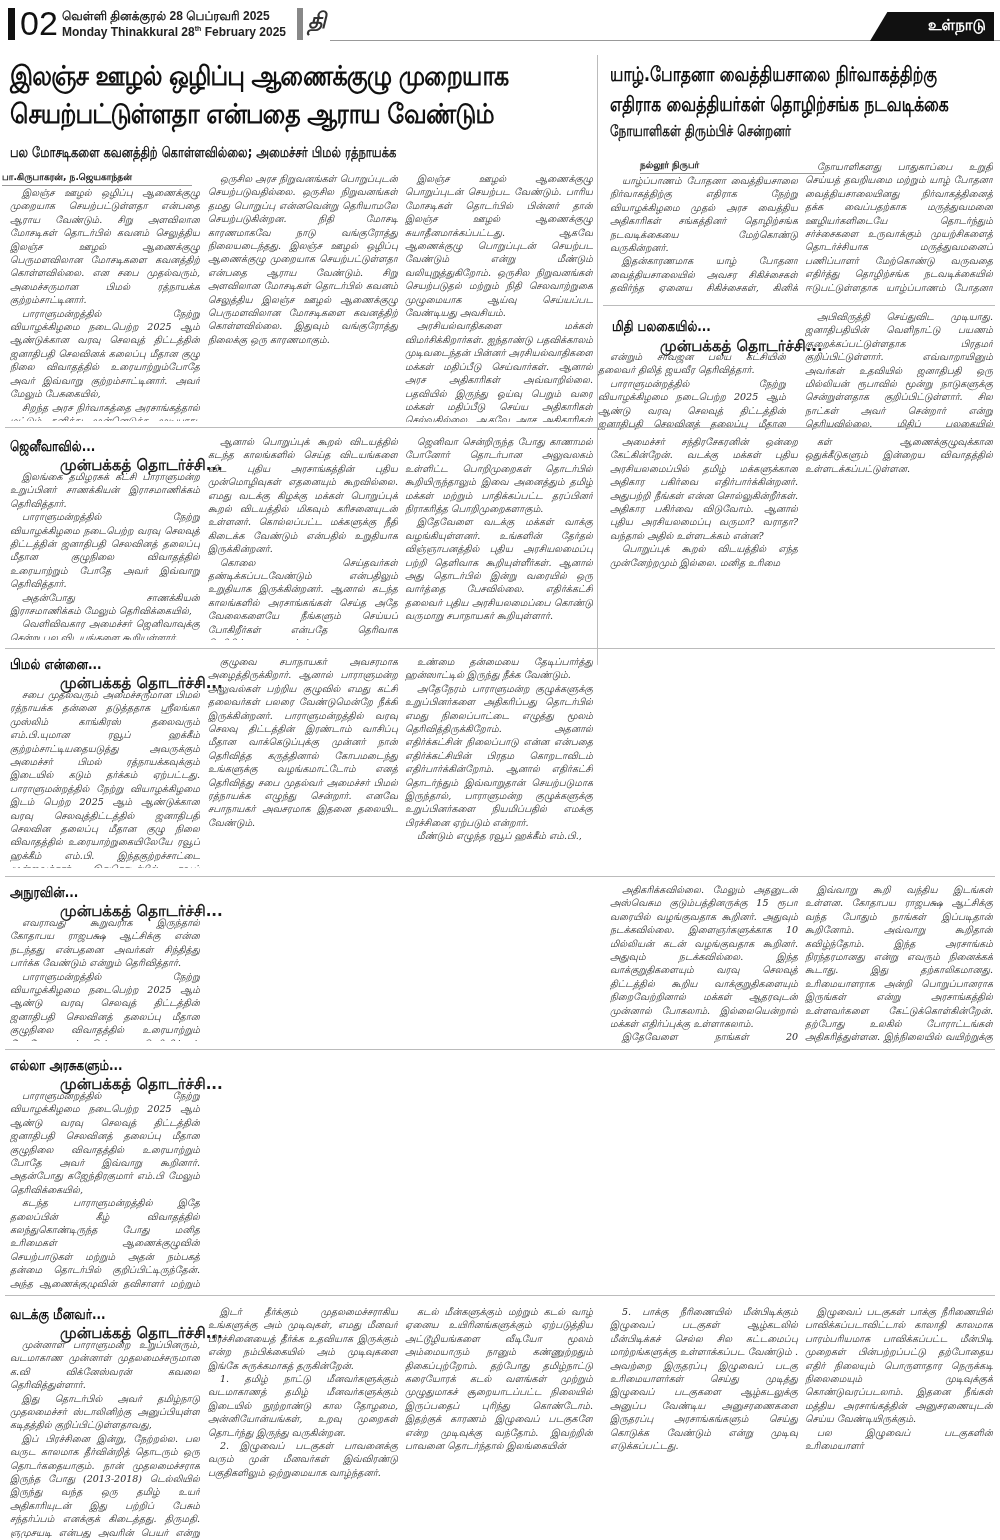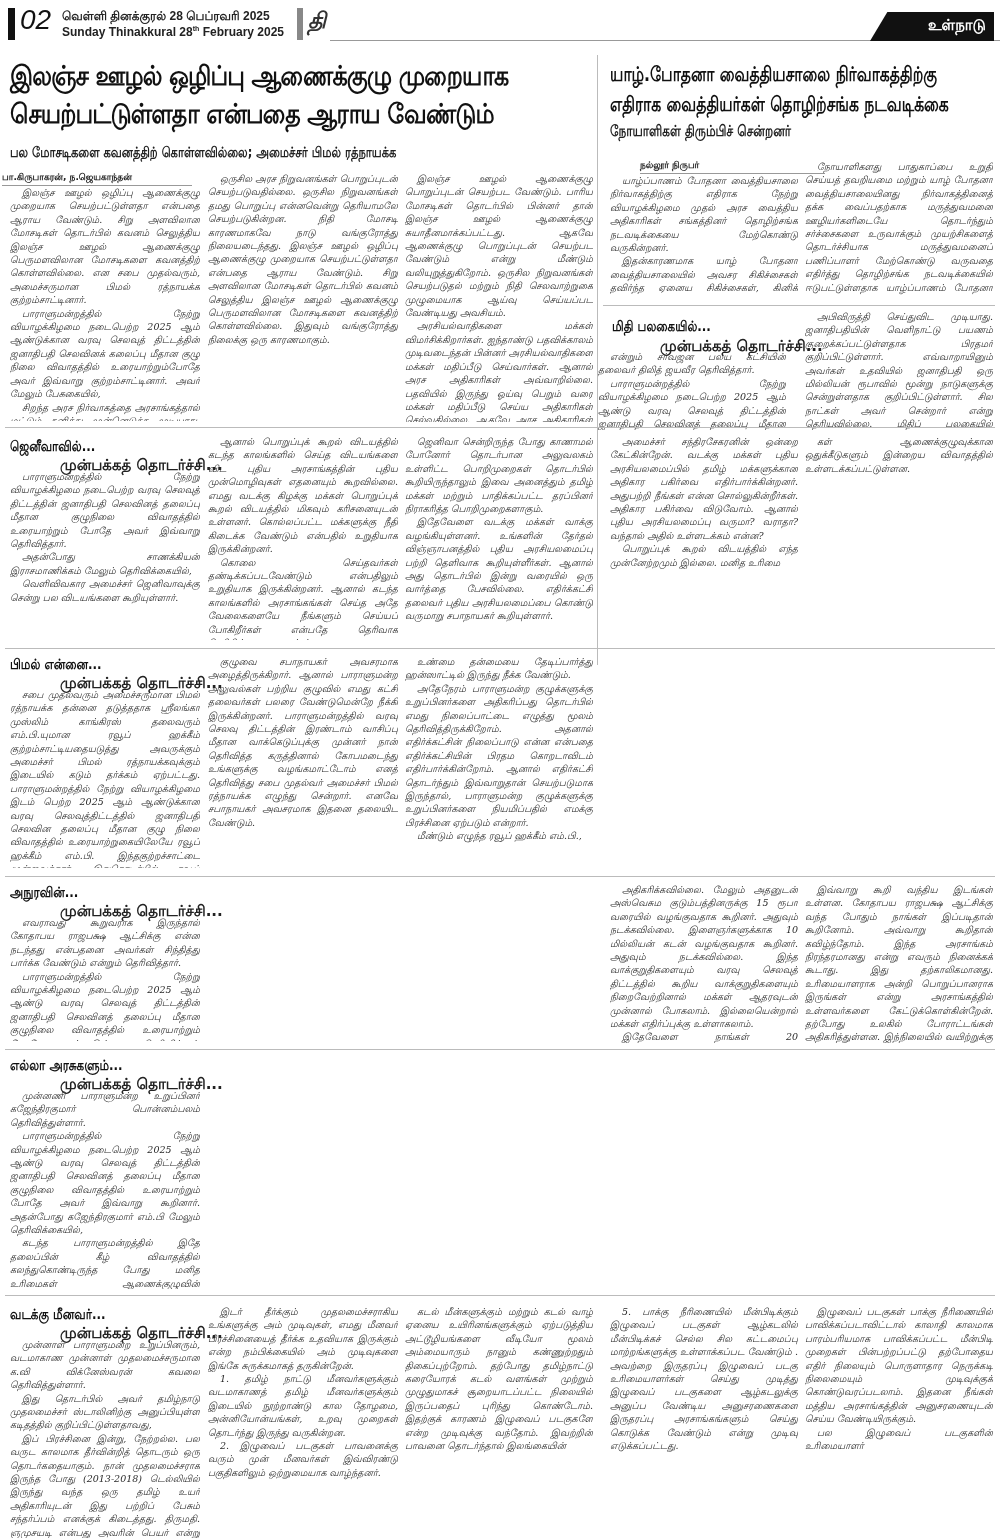--- a/index.html
+++ b/index.html
@@ -1,21 +1,21 @@
 <!DOCTYPE html>
 <html><head>
 <meta charset="utf-8">
 <style>
   * { box-sizing: border-box; margin: 0; padding: 0; }
   html, body { width: 1000px; height: 1540px; background: #ffffff; overflow: hidden; }
   body { font-family: "DejaVu Serif", serif; color: #1a1a1a; position: relative; }
 
   .masthead { position: absolute; left: 0; top: 0; width: 1000px; height: 48px; }
   .page-bar { position: absolute; left: 8px; top: 8px; width: 7px; height: 32px; background: #111; }
-  .page-num { position: absolute; left: 20px; top: 4px; font-family: "Liberation Sans", sans-serif; font-size: 28px; color: #111; letter-spacing: 0px; font-style: italic; }
+  .page-num { position: absolute; left: 20px; top: 4px; font-family: "Liberation Sans", sans-serif; font-size: 34px; color: #111; letter-spacing: 0px; }
   .date-ta { position: absolute; left: 62px; top: 9px; font-family: "Liberation Sans", sans-serif; font-size: 12px; font-weight: bold; color: #222; }
   .date-en { position: absolute; left: 62px; top: 25px; font-family: "Liberation Sans", sans-serif; font-size: 12px; font-weight: bold; color: #222; }
   .date-en sup { font-size: 7px; }
   .logo-bar { position: absolute; left: 297px; top: 8px; width: 6px; height: 32px; background: #888; }
   .logo { position: absolute; left: 308px; top: 8px; width: 26px; height: 30px; font-family: "DejaVu Sans", sans-serif; font-size: 22px; font-weight: bold; color: #333; font-style: italic; }
   .top-rule { position: absolute; left: 330px; top: 40px; width: 670px; height: 1px; background: #999; }
   .section-tag { position: absolute; left: 870px; top: 12px; width: 124px; height: 29px; background: #111; clip-path: polygon(14% 0, 100% 0, 100% 100%, 0 100%); color: #fff; font-family: "DejaVu Sans", sans-serif; font-weight: bold; font-size: 15px; text-align: right; padding: 4px 8px 0 0; }
 
   .headline { position: absolute; left: 10px; font-family: "DejaVu Sans", sans-serif; font-weight: bold; color: #111; white-space: nowrap; letter-spacing: -1px; }
   .hl1 { top: 60px; font-size: 27px; transform: scaleX(0.88); transform-origin: left; }
@@ -38,21 +38,21 @@
   .cont-title { position: absolute; font-family: "DejaVu Sans", sans-serif; font-weight: bold; font-size: 14px; color: #111; white-space: nowrap; transform: scaleX(0.85); transform-origin: left; }
   .cont-note { position: absolute; font-family: "DejaVu Sans", sans-serif; font-weight: bold; font-size: 15px; color: #222; white-space: nowrap; }
 </style>
 </head>
 <body>
 
 <div class="masthead">
   <div class="page-bar"></div>
   <div class="page-num">02</div>
   <div class="date-ta">வெள்ளி தினக்குரல் 28 பெப்ரவரி 2025</div>
-  <div class="date-en"><span>Sunday Thinakkural 28</span><sup>th</sup><span> February 2025</span></div>
+  <div class="date-en"><span>Monday Thinakkural 28</span><sup>th</sup><span> February 2025</span></div>
   <div class="logo-bar"></div>
   <div class="logo">தி</div>
   <div class="top-rule"></div>
   <div class="section-tag">உள்நாடு</div>
 </div>
 
 <div class="headline hl1">இலஞ்ச ஊழல் ஒழிப்பு ஆணைக்குழு முறையாக</div>
 <div class="headline hl2">செயற்பட்டுள்ளதா என்பதை ஆராய வேண்டும்</div>
 <div class="subhead">பல மோசடிகளை கவனத்திற் கொள்ளவில்லை; அமைச்சர் பிமல் ரத்நாயக்க</div>
 <div class="byline" style="left:2px; top:172px; width:190px;">பா.கிருபாகரன், ந.ஜெயகாந்தன்</div>
@@ -94,20 +94,21 @@
 </div>
 <div class="col" style="left:805px; top:310px; width:188px; height:120px;">
   <p>அபிவிருத்தி செய்துவிட முடியாது. ஜனாதிபதியின் வெளிநாட்டு பயணம் குறைக்கப்பட்டுள்ளதாக பிரதமர் குறிப்பிட்டுள்ளார். எவ்வாறாயினும் அவர்கள் உதவியில் ஜனாதிபதி ஒரு மில்லியன் ரூபாவில் மூன்று நாடுகளுக்கு சென்றுள்ளதாக குறிப்பிட்டுள்ளார். சில நாட்கள் அவர் சென்றார் என்று தெரியவில்லை. மிதிப் பலகையில் தொங்கிக்கொண்டு போனாலும் அந்த தொகையில் எவ்வாறு மூன்று நாடுகளுக்கு சென்றிருக்க முடியும் என்று புரியவில்லை. அவர் மிதிப் பலகையில் தொங்கிக்கொண்டு பயணம் செய்திருந்தால் மூன்று நாடுகளுக்கும் சென்றிருக்க முடியும் என்பதை அறிந்துகொள்ள விரும்புகின்றேன்.</p>
 </div>
 
 <div class="hrule" style="left:5px; top:427px; width:990px;"></div>
 
 <div class="cont-title" style="left:10px; top:438px;">ஜெனீவாவில்...</div>
 <div class="cont-note" style="left:60px; top:456px;">முன்பக்கத் தொடர்ச்சி...</div>
 <div class="col" style="left:10px; top:470px; width:190px; height:170px;">
+  <p>இலங்கை தமிழரசுக் கட்சி பாராளுமன்ற உறுப்பினர் சாணக்கியன் இராசமாணிக்கம் தெரிவித்தார்.</p>
   <p>பாராளுமன்றத்தில் நேற்று வியாழக்கிழமை நடைபெற்ற வரவு செலவுத் திட்டத்தின் ஜனாதிபதி செலவினத் தலைப்பு மீதான குழுநிலை விவாதத்தில் உரையாற்றும் போதே அவர் இவ்வாறு தெரிவித்தார்.</p>
   <p>அதன்போது சாணக்கியன் இராசமாணிக்கம் மேலும் தெரிவிக்கையில்,</p>
   <p>வெளிவிவகார அமைச்சர் ஜெனிவாவுக்கு சென்று பல விடயங்களை கூறியுள்ளார்.</p>
 </div>
 <div class="col" style="left:208px; top:435px; width:190px; height:205px;">
   <p>ஆனால் பொறுப்புக் கூறல் விடயத்தில் கடந்த காலங்களில் செய்த விடயங்களை விட புதிய அரசாங்கத்தின் புதிய முன்மொழிவுகள் எதனையும் கூறவில்லை. எமது வடக்கு கிழக்கு மக்கள் பொறுப்புக் கூறல் விடயத்தில் மிகவும் கரிசனையுடன் உள்ளனர். கொல்லப்பட்ட மக்களுக்கு நீதி கிடைக்க வேண்டும் என்பதில் உறுதியாக இருக்கின்றனர்.</p>
   <p>கொலை செய்தவர்கள் தண்டிக்கப்படவேண்டும் என்பதிலும் உறுதியாக இருக்கின்றனர். ஆனால் கடந்த காலங்களில் அரசாங்கங்கள் செய்த அதே வேலைகளையே நீங்களும் செய்யப் போகிறீர்கள் என்பதே தெரிவாக தெரிகின்றது. அமைச்சர்</p>
 </div>
 <div class="col" style="left:405px; top:435px; width:188px; height:205px;">
   <p>ஜெனிவா சென்றிருந்த போது காணாமல் போனோர் தொடர்பான அலுவலகம் உள்ளிட்ட பொறிமுறைகள் தொடர்பில் கூறியிருந்தாலும் இவை அனைத்தும் தமிழ் மக்கள் மற்றும் பாதிக்கப்பட்ட தரப்பினர் நிராகரித்த பொறிமுறைகளாகும்.</p>
@@ -152,21 +153,20 @@
 </div>
 <div class="col" style="left:805px; top:883px; width:188px; height:160px;">
   <p>இவ்வாறு கூறி வந்திய இடங்கள் உள்ளன. கோதாபய ராஜபக்ஷ ஆட்சிக்கு வந்த போதும் நாங்கள் இப்படிதான் கூறினோம். அவ்வாறு கூறிதான் கவிழ்ந்தோம். இந்த அரசாங்கம் நிரந்தரமானது என்று எவரும் நினைக்கக் கூடாது. இது தற்காலிகமானது. உரிமையாளராக அன்றி பொறுப்பானராக இருங்கள் என்று அரசாங்கத்தில் உள்ளவர்களை கேட்டுக்கொள்கின்றேன். தற்போது உலகில் போராட்டங்கள் அதிகரித்துள்ளன. இந்நிலையில் வயிற்றுக்கு அடித்தால் வழங்கிய</p>
 </div>
 
 <div class="hrule" style="left:5px; top:1049px; width:990px;"></div>
 
 <div class="cont-title" style="left:10px; top:1057px;">எல்லா அரசுகளும்...</div>
 <div class="cont-note" style="left:60px; top:1075px;">முன்பக்கத் தொடர்ச்சி...</div>
 <div class="col" style="left:10px; top:1089px; width:190px; height:200px;">
-  <p>முன்னணி பாராளுமன்ற உறுப்பினர் கஜேந்திரகுமார் பொன்னம்பலம் தெரிவித்துள்ளார்.</p>
   <p>பாராளுமன்றத்தில் நேற்று வியாழக்கிழமை நடைபெற்ற 2025 ஆம் ஆண்டு வரவு செலவுத் திட்டத்தின் ஜனாதிபதி செலவினத் தலைப்பு மீதான குழுநிலை விவாதத்தில் உரையாற்றும் போதே அவர் இவ்வாறு கூறினார். அதன்போது கஜேந்திரகுமார் எம்.பி மேலும் தெரிவிக்கையில்,</p>
   <p>கடந்த பாராளுமன்றத்தில் இதே தலைப்பின் கீழ் விவாதத்தில் கலந்துகொண்டிருந்த போது மனித உரிமைகள் ஆணைக்குழுவின் செயற்பாடுகள் மற்றும் அதன் நம்பகத் தன்மை தொடர்பில் குறிப்பிட்டிருந்தேன். அந்த ஆணைக்குழுவின் தவிசாளர் மற்றும் சில உறுப்பினர்கள் வடக்கு மாகாணத்திற்கு</p>
 </div>
 
 <div class="hrule" style="left:5px; top:1295px; width:990px;"></div>
 
 <div class="cont-title" style="left:10px; top:1306px;">வடக்கு மீனவர்...</div>
 <div class="cont-note" style="left:60px; top:1324px;">முன்பக்கத் தொடர்ச்சி...</div>
 <div class="col" style="left:10px; top:1338px; width:190px; height:200px;">
   <p>முன்னாள் பாராளுமன்ற உறுப்பினரும், வடமாகாண முன்னாள் முதலமைச்சருமான க.வி விக்னேஸ்வரன் கவலை தெரிவித்துள்ளார்.</p>

